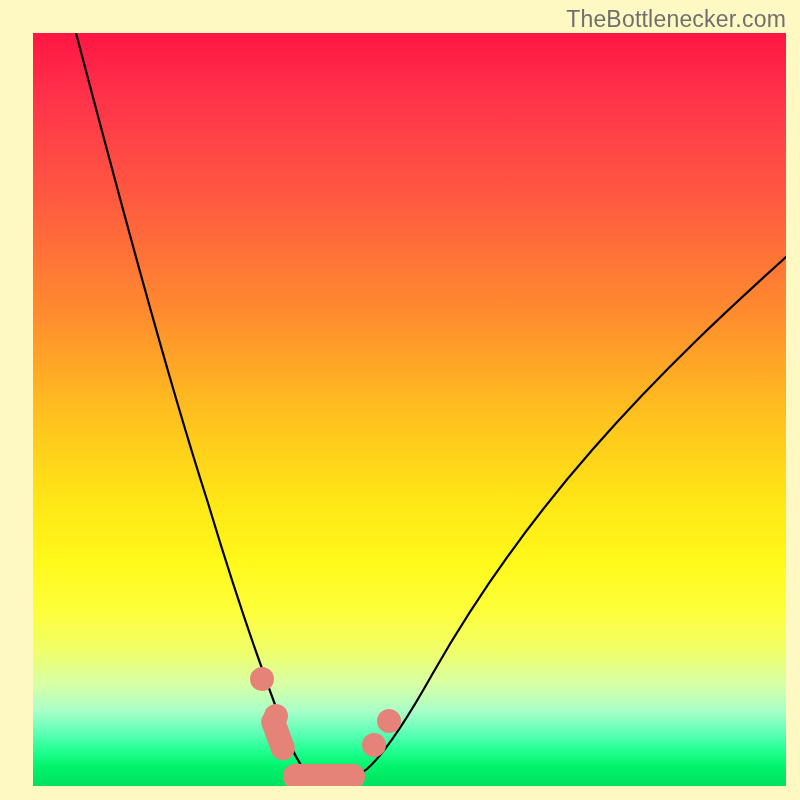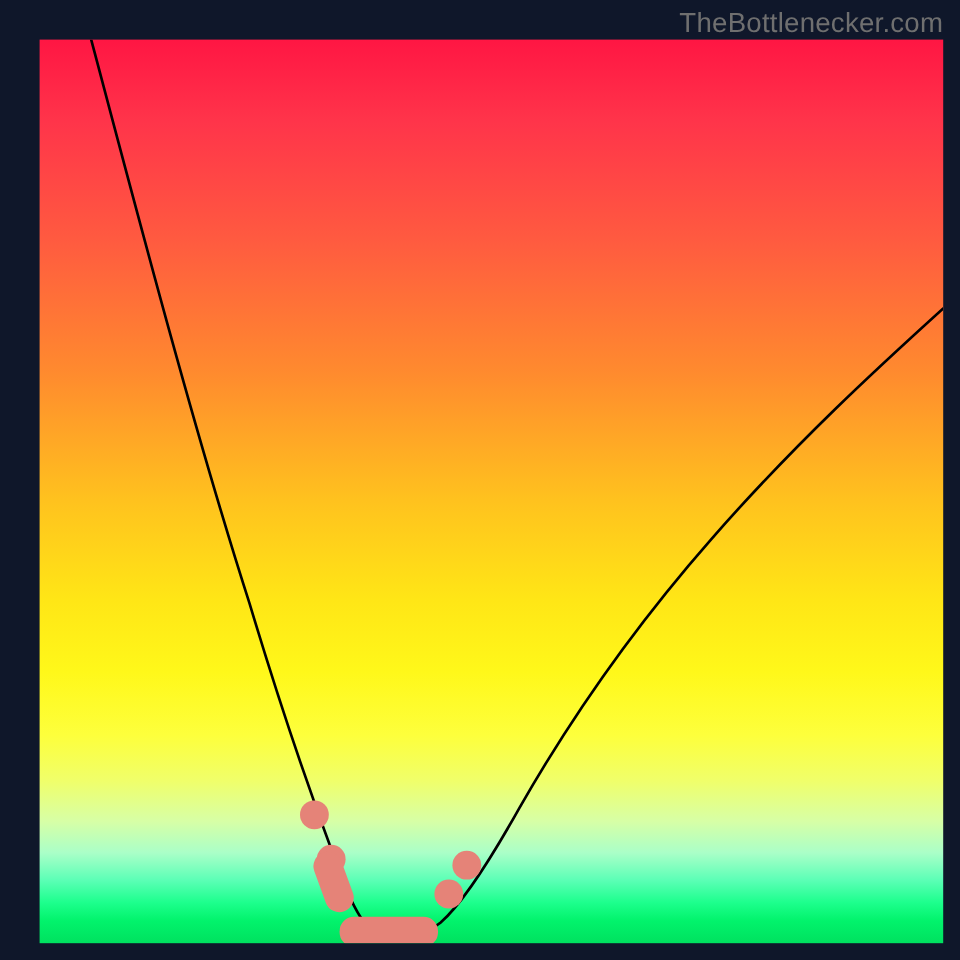--- a/index.html
+++ b/index.html
@@ -6,21 +6,21 @@
     margin: 0;
     padding: 0;
     width: 800px;
     height: 800px;
     background: #000;
     overflow: hidden;
   }
   .outer {
     width: 800px;
     height: 800px;
-    background: #0f172a;
+    background: #fef9c3;
     position: relative;
   }
   .watermark {
     position: absolute;
     top: 6px;
     right: 14px;
     font-family: Arial, Helvetica, sans-serif;
     font-size: 23px;
     color: #6f6f6f;
     font-weight: 500;

